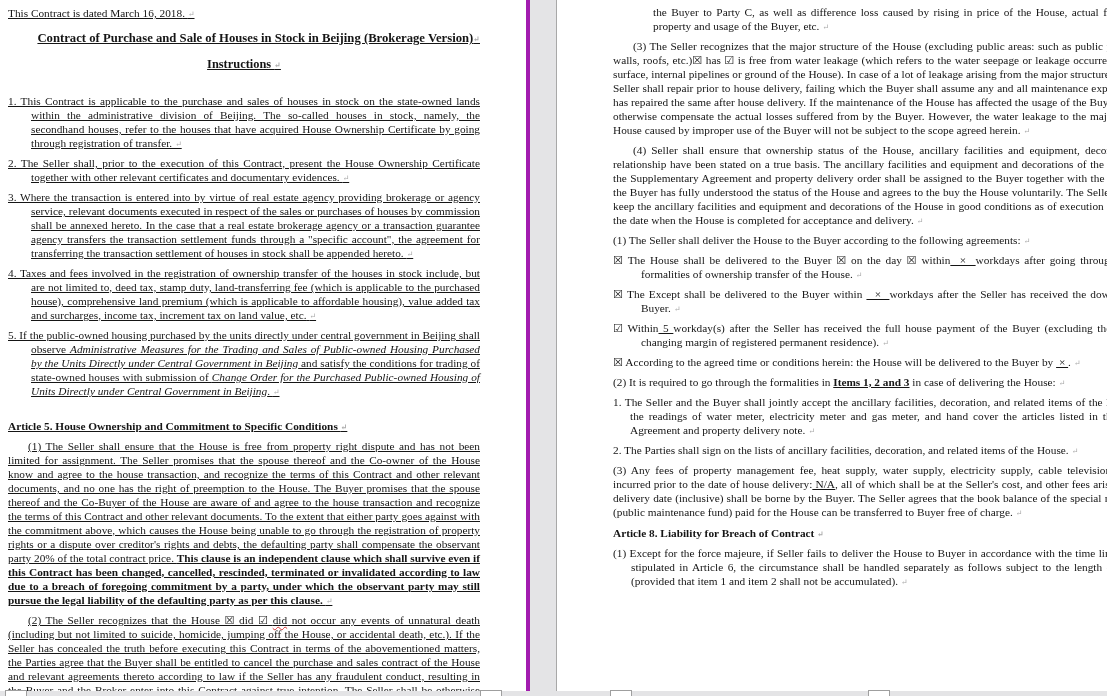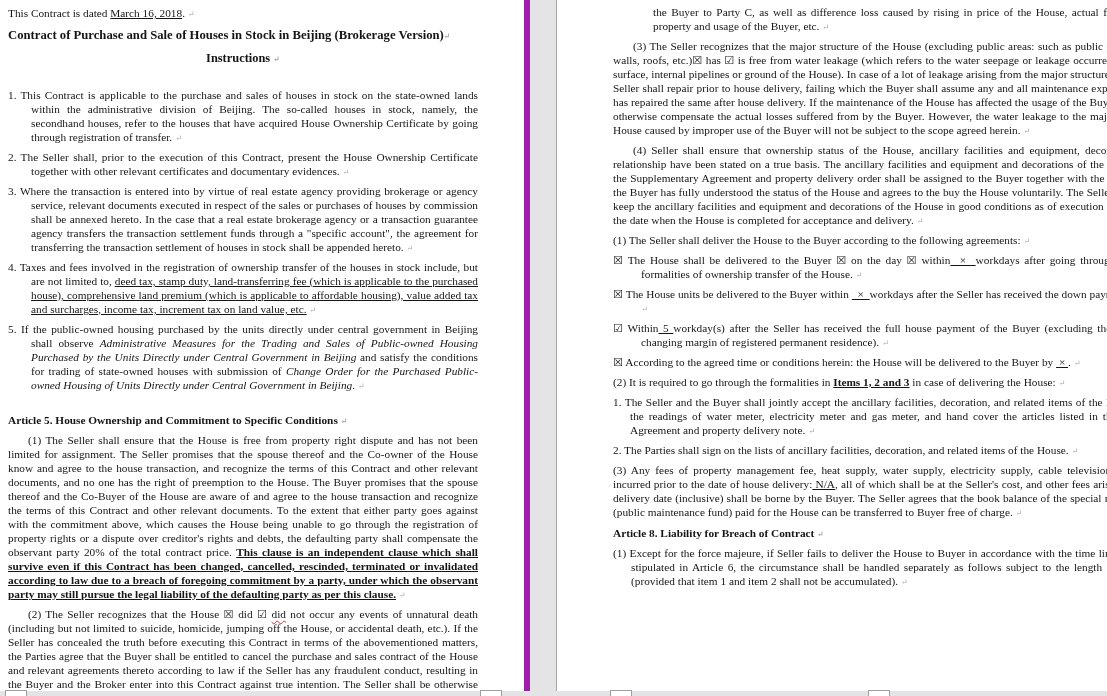--- a/index.html
+++ b/index.html
@@ -7,26 +7,26 @@
     width:1107px;height:696px;overflow:hidden;
     background:#e4e4e6;
     font-family:"Liberation Serif","DejaVu Serif","DejaVu Sans",serif;
     font-size:11.3px;line-height:14px;color:#151515;
   }
   .doc-view{position:relative;width:1107px;height:696px;overflow:hidden;}
   .page{
     position:absolute;top:0;height:691px;background:#ffffff;
     box-sizing:border-box;overflow:hidden;
   }
-  .page-left{left:0;width:530px;border-right:6px solid #a21caf;padding:6px 46px 0 8px;}
+  .page-left{left:0;width:530px;border-right:4px solid #a21caf;padding:6px 46px 0 8px;text-decoration:underline;}
   .page-right{left:556px;width:651px;border-left:1px solid #a8a8a8;padding:5px 17px 0 56px;}
   .blk{margin:0 0 3.5px 0;text-align:justify;}
   .dateline{margin-bottom:5px;text-align:left;}
   .title{
-    text-align:left;font-weight:bold;font-size:12.7px;line-height:16px;
+    text-align:right;font-weight:bold;font-size:12.7px;line-height:23px;
     white-space:nowrap;margin:2px 0 5px 0;
   }
   .subtitle{text-align:center;font-weight:bold;font-size:12.4px;line-height:16px;margin-bottom:20px;}
   .heading{font-weight:bold;text-align:left;margin:5px 0 4px 0;}
   .heading-sp{margin-top:19px;}
   .li1{padding-left:23px;text-indent:-23px;margin-bottom:4px;}
   .li2r{padding-left:17px;text-indent:-17px;margin-bottom:4px;}
   .cb{padding-left:28px;text-indent:-28px;margin-bottom:4px;}
   .pind{text-indent:20px;margin-bottom:4px;}
   .hang{padding-left:18px;text-indent:-18px;margin-bottom:4px;}
@@ -59,21 +59,21 @@
       <div class="blk heading heading-sp"><span>Article 5. House Ownership and Commitment to Specific Conditions </span><span class="s-m">↵</span></div>
       <div class="blk pind"><span>(1) The Seller shall ensure that the House is free from property right dispute and has not been limited for assignment. The Seller promises that the spouse thereof and the Co-owner of the House know and agree to the house transaction, and recognize the terms of this Contract and other relevant documents, and no one has the right of preemption to the House. The Buyer promises that the spouse thereof and the Co-Buyer of the House are aware of and agree to the house transaction and recognize the terms of this Contract and other relevant documents. To the extent that either party goes against with the commitment above, which causes the House being unable to go through the registration of property rights or a dispute over creditor's rights and debts, the defaulting party shall compensate the observant party 20% of the total contract price. </span><span class="s-bu">This clause is an independent clause which shall survive even if this Contract has been changed, cancelled, rescinded, terminated or invalidated according to law due to a breach of foregoing commitment by a party, under which the observant party may still pursue the legal liability of the defaulting party as per this clause.</span><span> </span><span class="s-m">↵</span></div>
       <div class="blk pind"><span>(2) The Seller recognizes that the House ☒ did ☑ </span><span class="s-sq">did</span><span> not occur any events of unnatural death (including but not limited to suicide, homicide, jumping off the House, or accidental death, etc.). If the Seller has concealed the truth before executing this Contract in terms of the abovementioned matters, the Parties agree that the Buyer shall be entitled to cancel the purchase and sales contract of the House and relevant agreements thereto according to law if the Seller has any fraudulent conduct, resulting in the Buyer and the Broker enter into this Contract against true intention. The Seller shall be otherwise responsible for the liabilities as follows: </span><span class="s-m">↵</span></div>
     </div>
   <div class="page page-right">
       <div class="blk cont"><span>the Buyer to Party C, as well as difference loss caused by rising in price of the House, actual fees of decoration, property and usage of the Buyer, etc. </span><span class="s-m">↵</span></div>
       <div class="blk pind"><span>(3) The Seller recognizes that the major structure of the House (excluding public areas: such as public pipelines, external walls, roofs, etc.)☒ has ☑ is free from water leakage (which refers to the water seepage or leakage occurred in the roof, wall surface, internal pipelines or ground of the House). In case of a lot of leakage arising from the major structure of the House, the Seller shall repair prior to house delivery, failing which the Buyer shall assume any and all maintenance expenses if the Buyer has repaired the same after house delivery. If the maintenance of the House has affected the usage of the Buyer, the Seller shall otherwise compensate the actual losses suffered from by the Buyer. However, the water leakage to the major structure of the House caused by improper use of the Buyer will not be subject to the scope agreed herein. </span><span class="s-m">↵</span></div>
       <div class="blk pind"><span>(4) Seller shall ensure that ownership status of the House, ancillary facilities and equipment, decoration and related relationship have been stated on a true basis. The ancillary facilities and equipment and decorations of the House as listed in the Supplementary Agreement and property delivery order shall be assigned to the Buyer together with the House. Moreover, the Buyer has fully understood the status of the House and agrees to the buy the House voluntarily. The Seller shall ensure that keep the ancillary facilities and equipment and decorations of the House in good conditions as of execution of this Contract to the date when the House is completed for acceptance and delivery. </span><span class="s-m">↵</span></div>
       <div class="blk p"><span>(1) The Seller shall deliver the House to the Buyer according to the following agreements: </span><span class="s-m">↵</span></div>
       <div class="blk cb"><span class="cbx">☒ </span><span>The House shall be delivered to the Buyer ☒ on the day ☒ within</span><span class="s-u">&nbsp;&nbsp;×&nbsp;&nbsp;</span><span>workdays after going through the registration formalities of ownership transfer of the House. </span><span class="s-m">↵</span></div>
-      <div class="blk cb"><span class="cbx">☒ </span><span>The House units be delivered to the Buyer within </span><span class="s-u">&nbsp;&nbsp;×&nbsp;&nbsp;</span><span>workdays after the Seller has received the down payment of the Buyer. </span><span class="s-m">↵</span></div>
+      <div class="blk cb"><span class="cbx">☒ </span><span>The Except shall be delivered to the Buyer within </span><span class="s-u">&nbsp;&nbsp;×&nbsp;&nbsp;</span><span>workdays after the Seller has received the down payment of the Buyer. </span><span class="s-m">↵</span></div>
       <div class="blk cb"><span class="cbx">☑ </span><span>Within</span><span class="s-u">&nbsp;5&nbsp;</span><span>workday(s) after the Seller has received the full house payment of the Buyer (excluding the property deliver changing margin of registered permanent residence). </span><span class="s-m">↵</span></div>
       <div class="blk cb"><span class="cbx">☒ </span><span>According to the agreed time or conditions herein: the House will be delivered to the Buyer by </span><span class="s-u">&nbsp;×&nbsp;</span><span>. </span><span class="s-m">↵</span></div>
       <div class="blk p"><span>(2) It is required to go through the formalities in </span><span class="s-bu">Items 1, 2 and 3</span><span> in case of delivering the House: </span><span class="s-m">↵</span></div>
       <div class="blk li2r"><span>1. The Seller and the Buyer shall jointly accept the ancillary facilities, decoration, and related items of the House, and record the readings of water meter, electricity meter and gas meter, and hand cover the articles listed in the Supplementary Agreement and property delivery note. </span><span class="s-m">↵</span></div>
       <div class="blk li2r"><span>2. The Parties shall sign on the lists of ancillary facilities, decoration, and related items of the House. </span><span class="s-m">↵</span></div>
       <div class="blk p"><span>(3) Any fees of property management fee, heat supply, water supply, electricity supply, cable television, and other fees, incurred prior to the date of house delivery:</span><span class="s-u">&nbsp;N/A</span><span>, all of which shall be at the Seller's cost, and other fees arising from after the delivery date (inclusive) shall be borne by the Buyer. The Seller agrees that the book balance of the special maintenance funds (public maintenance fund) paid for the House can be transferred to Buyer free of charge. </span><span class="s-m">↵</span></div>
       <div class="blk heading"><span>Article 8. Liability for Breach of Contract </span><span class="s-m">↵</span></div>
       <div class="blk hang"><span>(1) Except for the force majeure, if Seller fails to deliver the House to Buyer in accordance with the time limit and conditions stipulated in Article 6, the circumstance shall be handled separately as follows subject to the length of overdue period (provided that item 1 and item 2 shall not be accumulated). </span><span class="s-m">↵</span></div>
     </div>
   <div id="peek-host">

